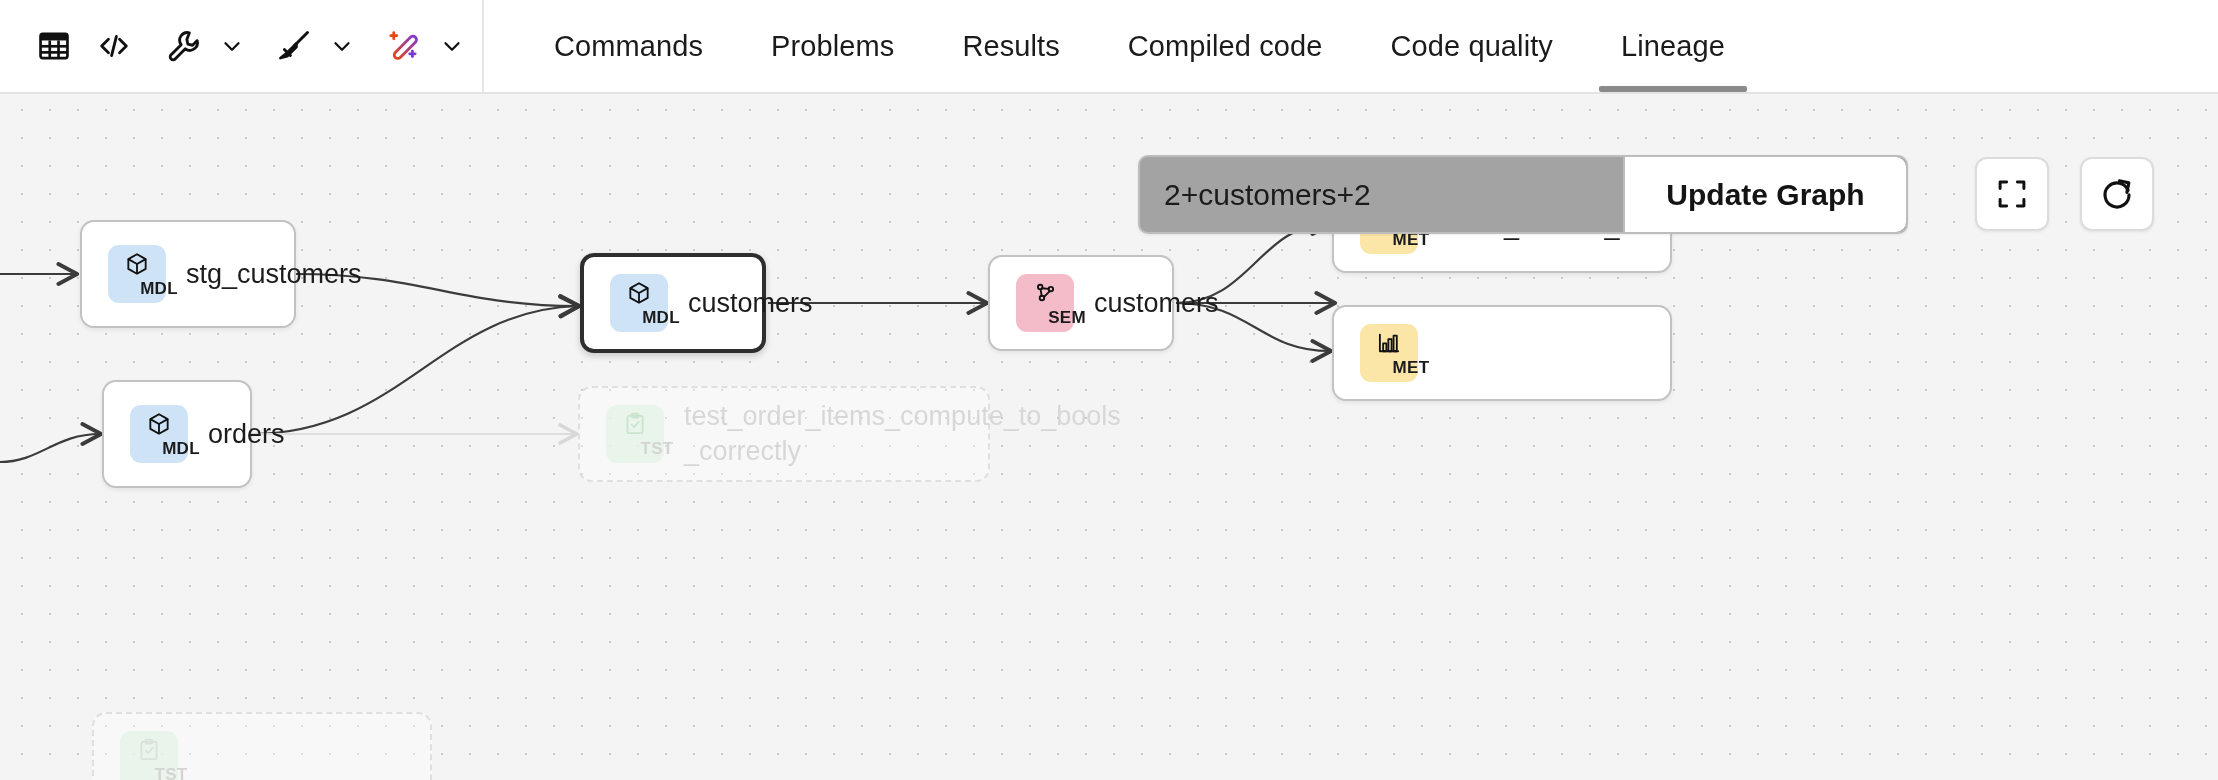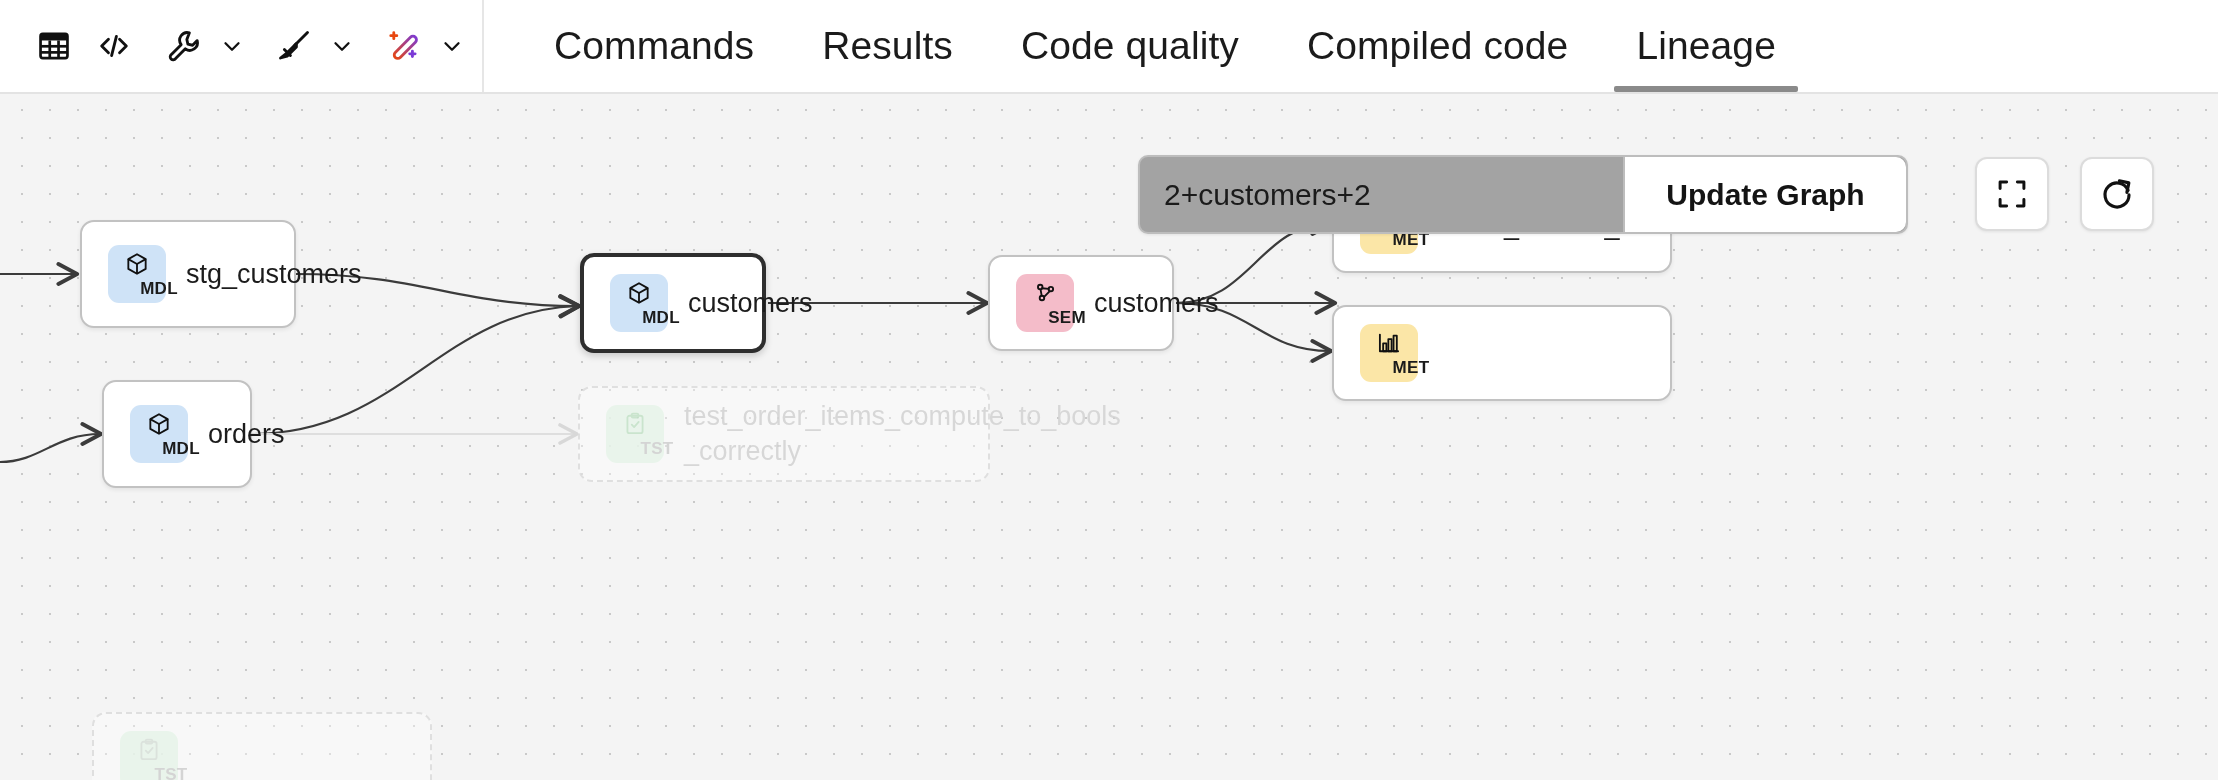--- a/index.html
+++ b/index.html
@@ -40,21 +40,21 @@
   .tool-pair { display: flex; align-items: center; margin-left: 10px; }
 
   .tabs {
     display: flex; align-items: stretch;
     margin-left: 36px;
   }
   .tab {
     position: relative;
     display: flex; align-items: center;
     padding: 0 34px;
-    font-size: 39px;
+    font-size: 29px;
     color: #1b1b1b;
     cursor: pointer;
     white-space: nowrap;
     letter-spacing: .1px;
   }
   .tab.active::after {
     content: "";
     position: absolute;
     left: 12px; right: 12px; bottom: 0;
     height: 6px;
@@ -252,23 +252,24 @@
       <div class="chev-btn">
         <svg width="26" height="26" viewBox="0 0 24 24" fill="none" stroke="#111" stroke-width="2.1" stroke-linecap="round" stroke-linejoin="round">
           <polyline points="6,9.5 12,15.5 18,9.5"></polyline>
         </svg>
       </div>
     </div>
   </div>
 
   <div class="tabs">
     <div class="tab">Commands</div>
+    <div class="tab">Problems</div>
     <div class="tab">Results</div>
+    <div class="tab">Compiled code</div>
     <div class="tab">Code quality</div>
-    <div class="tab">Compiled code</div>
     <div class="tab active">Lineage</div>
   </div>
 </div>
 
 <div class="canvas">
 
   <svg class="edges">
     <defs>
       <marker id="ah" markerWidth="11" markerHeight="11" refX="9" refY="5.5" orient="auto">
         <path d="M1,1 L9.5,5.5 L1,10" fill="none" stroke="#3b3b3b" stroke-width="1.8" stroke-linecap="round" stroke-linejoin="round"></path>

